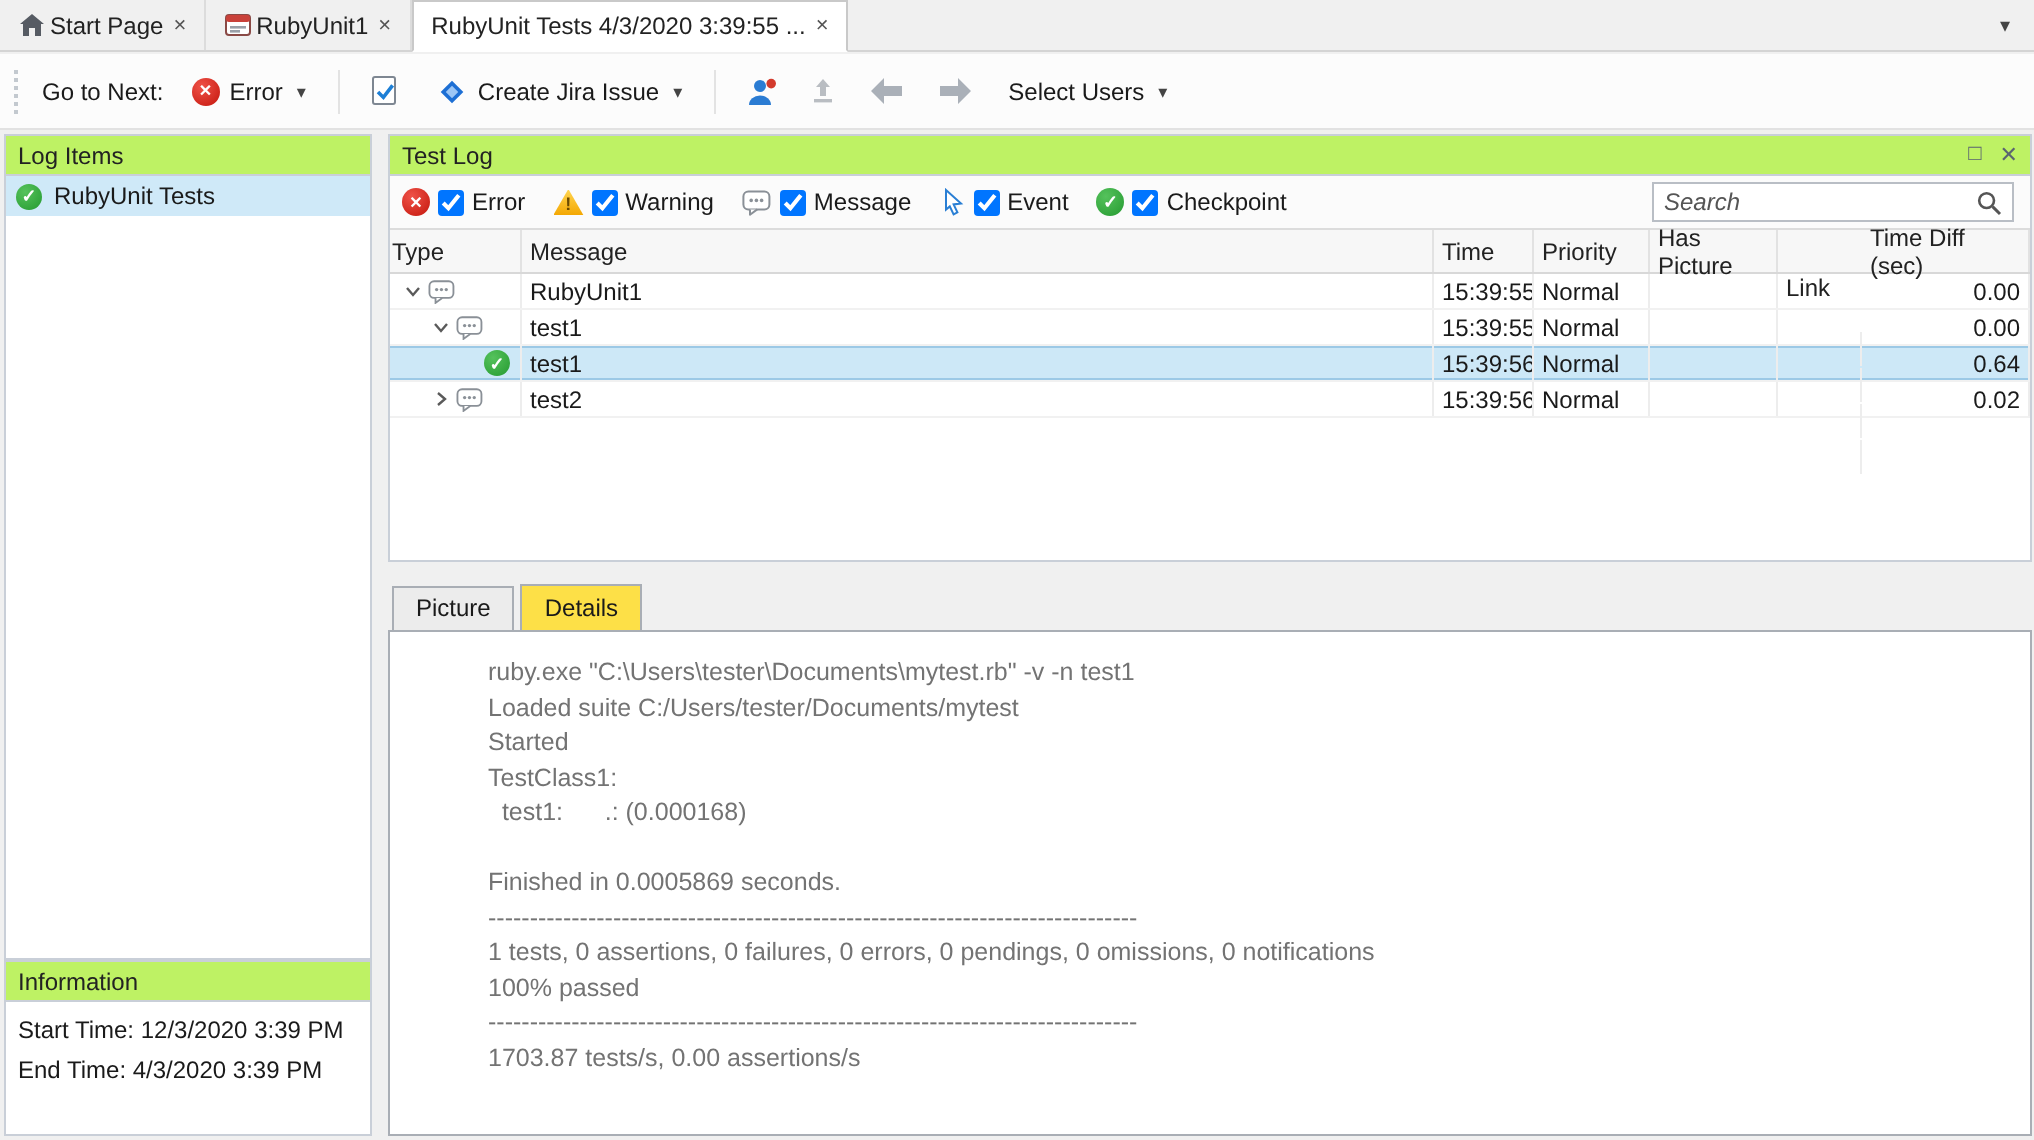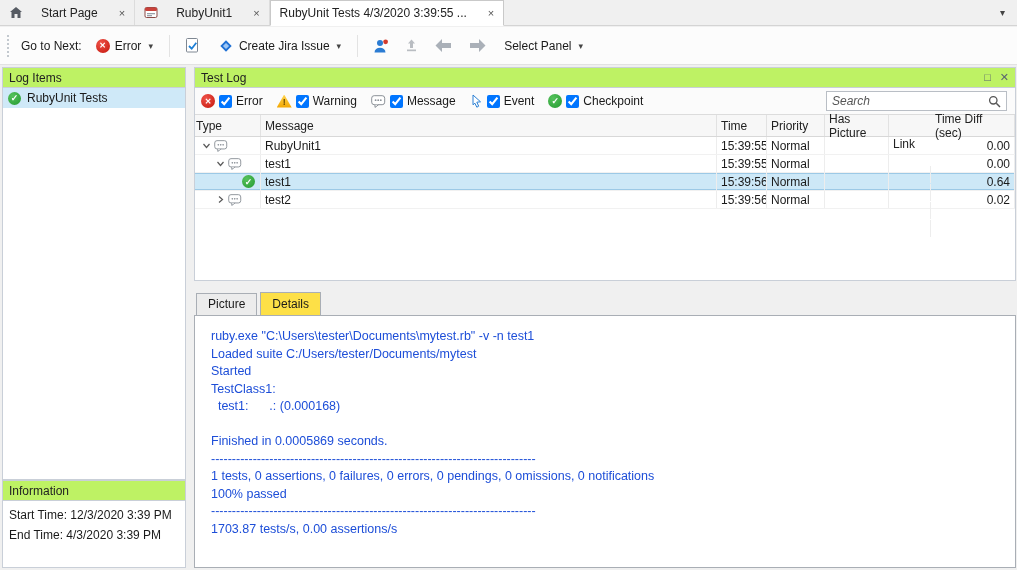--- a/index.html
+++ b/index.html
@@ -6,21 +6,21 @@
   html,body { width:1017px; height:570px; }
   body {
     position:relative; overflow:hidden;
     background:#f0f0f0; color:#1a1a1a;
     font-family:"Liberation Sans", sans-serif; font-size:12px;
   }
 
   
   .tabstrip { position:absolute; left:0; top:0; right:0; height:26px;
     background:#f0f0f0; border-bottom:1px solid #d4d4d4; display:flex; align-items:stretch; }
-  .tab { display:flex; align-items:center; gap:18px; padding:0 9px;
+  .tab { display:flex; align-items:center; gap:2px; padding:0 9px;
     border-right:1px solid #dcdcdc; cursor:default; color:#222; }
   .tab.active { background:#fff; border:1px solid #c9c9c9; border-bottom:1px solid #fff;
     margin-bottom:-1px; }
   .tabclose { color:#555; font-size:11px; margin-left:3px; }
   .strip-caret { margin-left:auto; align-self:center; padding:0 12px; color:#444; font-size:10px; }
 
   
   .toolbar { position:absolute; left:0; top:27px; right:0; height:38px;
     background:#fcfcfc; border-bottom:1px solid #e2e2e2;
     display:flex; align-items:center; gap:5px; padding:0 7px; }
@@ -75,21 +75,21 @@
   .expander { width:13px; display:inline-flex; justify-content:center; flex:none; }
   .rowicon { display:inline-flex; margin-left:1px; flex:none; }
 
   
   .bottom-tabs { position:absolute; top:226px; left:2px; height:22px; display:flex; align-items:flex-end; }
   .btab { padding:3px 11px 4px; border:1px solid #a9aeb5; border-bottom:none;
     background:#ececec; margin-right:3px; height:22px; display:flex; align-items:center; }
   .btab.active { background:#fde047; height:23px; position:relative; z-index:2; }
   .details-box { position:absolute; top:248px; left:0; right:0; bottom:0;
     background:#fff; border:1px solid #a9aeb5; padding:12px 16px; overflow:hidden; }
-  .dline { white-space:pre; line-height:17.5px; min-height:17.5px; font-size:12.5px; color:#1d4ed8; }
+  .dline { white-space:pre; line-height:17.5px; min-height:17.5px; font-size:12.5px; color:#737373;margin-left:33px; }
 
   
   .ico-circle { display:inline-flex; width:14px; height:14px; border-radius:50%;
     align-items:center; justify-content:center; color:#fff; flex:none; }
   .ico-err { background:radial-gradient(circle at 35% 30%, #ef5248, #c4160c); }
   .ico-err::after { content:"✕"; font-size:8px; font-weight:bold; }
   .ico-chk { background:radial-gradient(circle at 35% 30%, #55c25c, #259a30); }
   .ico-chk::after { content:"✓"; font-size:9px; font-weight:bold; }
   .ico-small { width:13px; height:13px; }
   .ico-warn { display:inline-flex; width:15px; height:13px; flex:none;
@@ -173,21 +173,21 @@
     <svg width="19" height="15" viewBox="0 0 19 15">
         <path d="M8 1 L1.5 7.5 L8 14 L8 10 L17 10 L17 5 L8 5 Z" fill="#aab0b8"></path>
       </svg>
   </button>
   <button class="tbicon">
     <svg width="19" height="15" viewBox="0 0 19 15">
         <path d="M11 1 L17.5 7.5 L11 14 L11 10 L2 10 L2 5 L11 5 Z" fill="#aab0b8"></path>
       </svg>
   </button>
   <button class="tbbtn">
-    <span>Select Panel</span>
+    <span>Select Users</span>
     <span class="caret">▾</span>
   </button>
 </div>
 
 <div class="left-panel">
   <div class="panel-header">
     <span>Log Items</span>
   </div>
   <div class="tree">
     <div class="tree-item">

